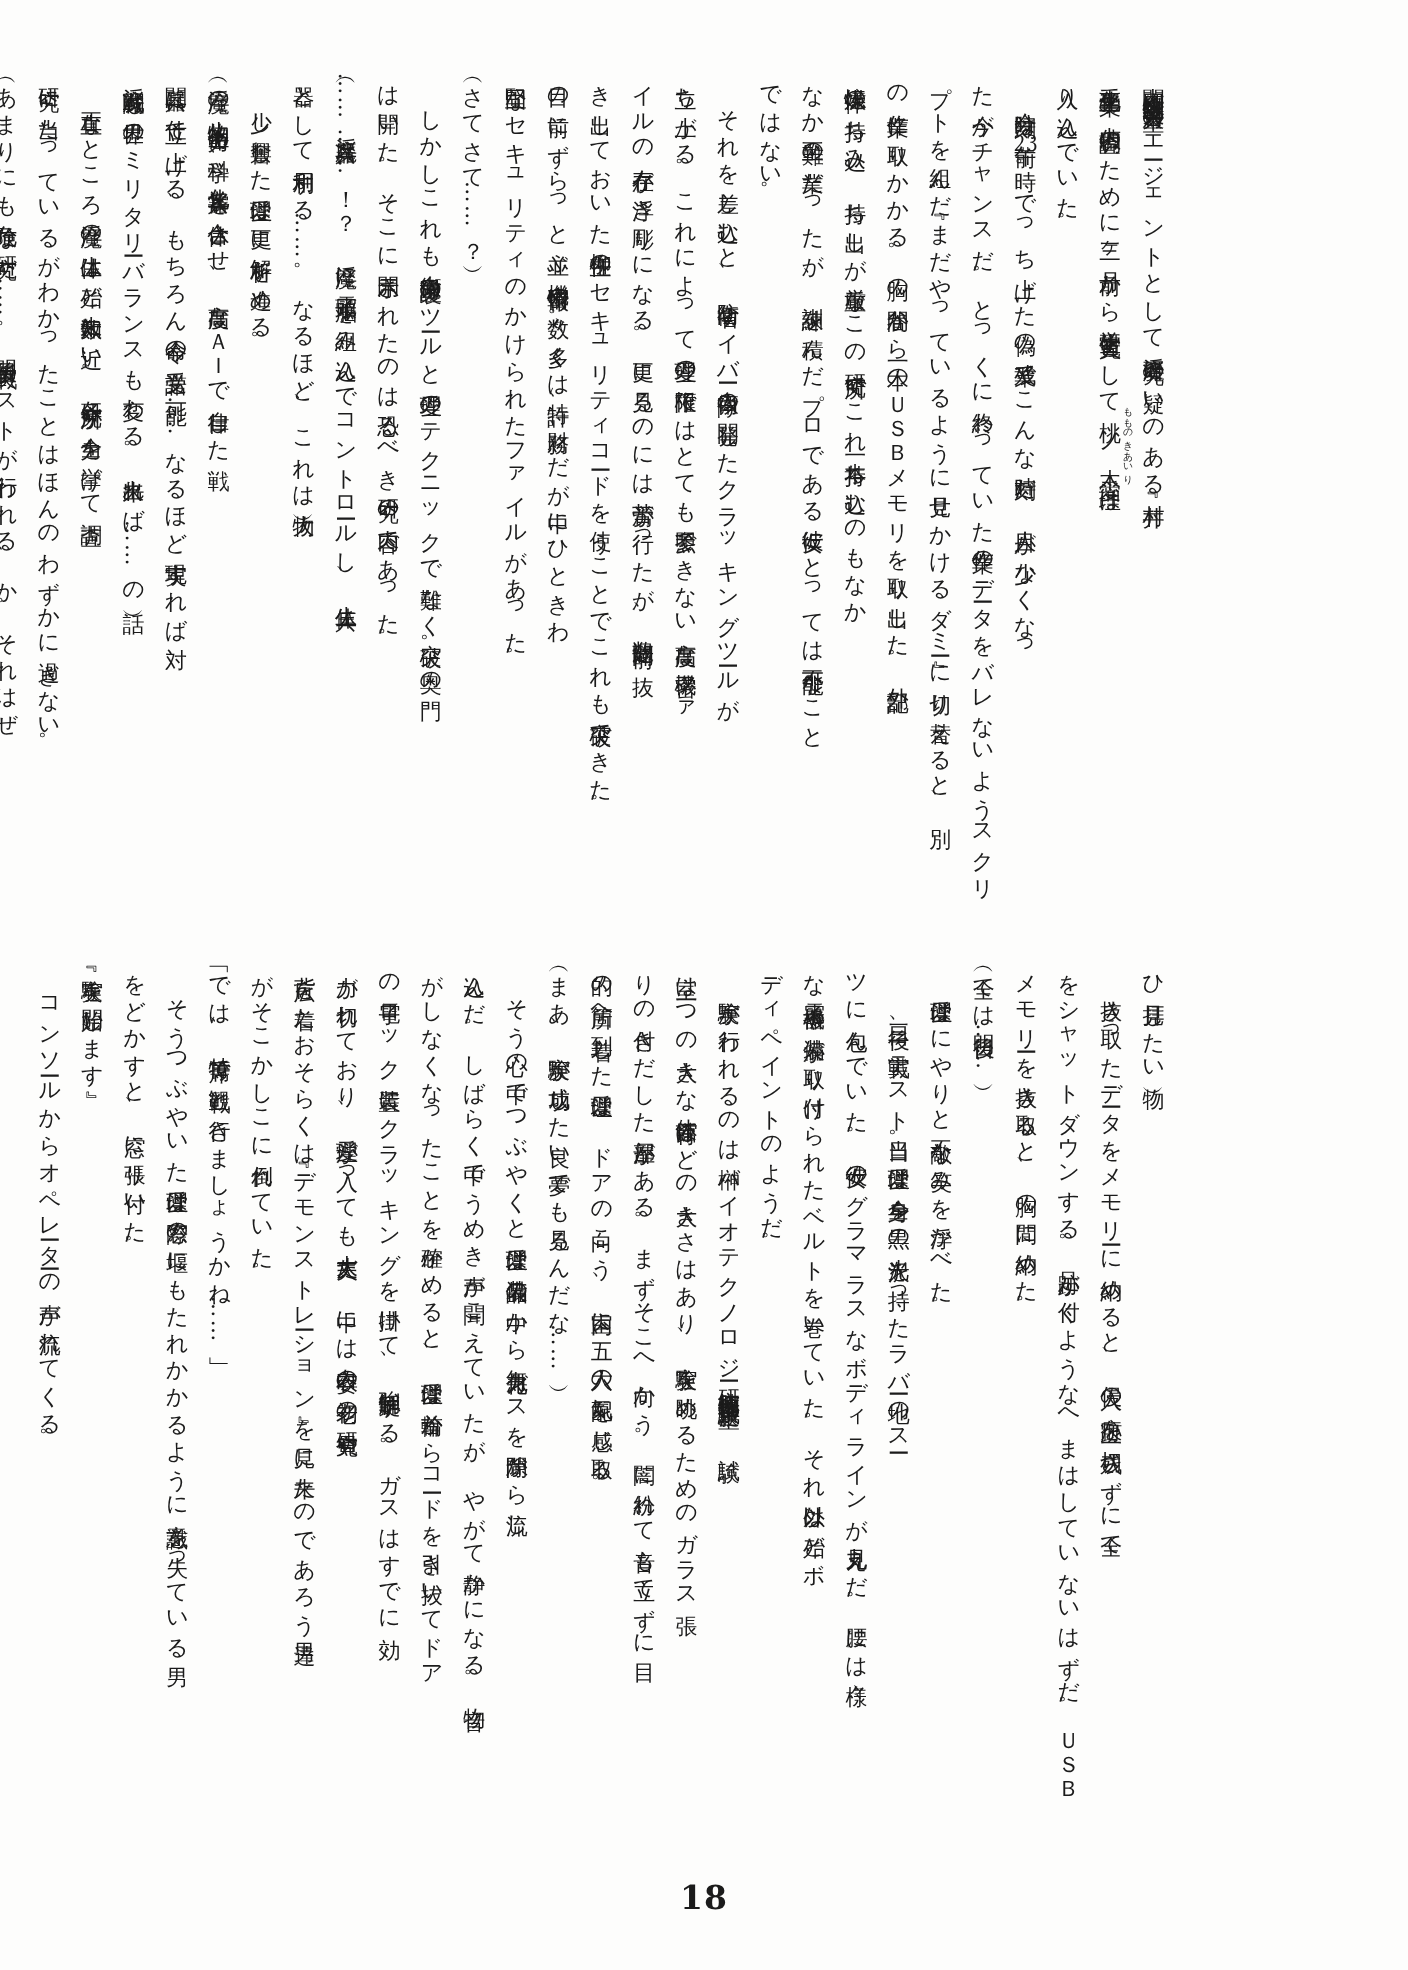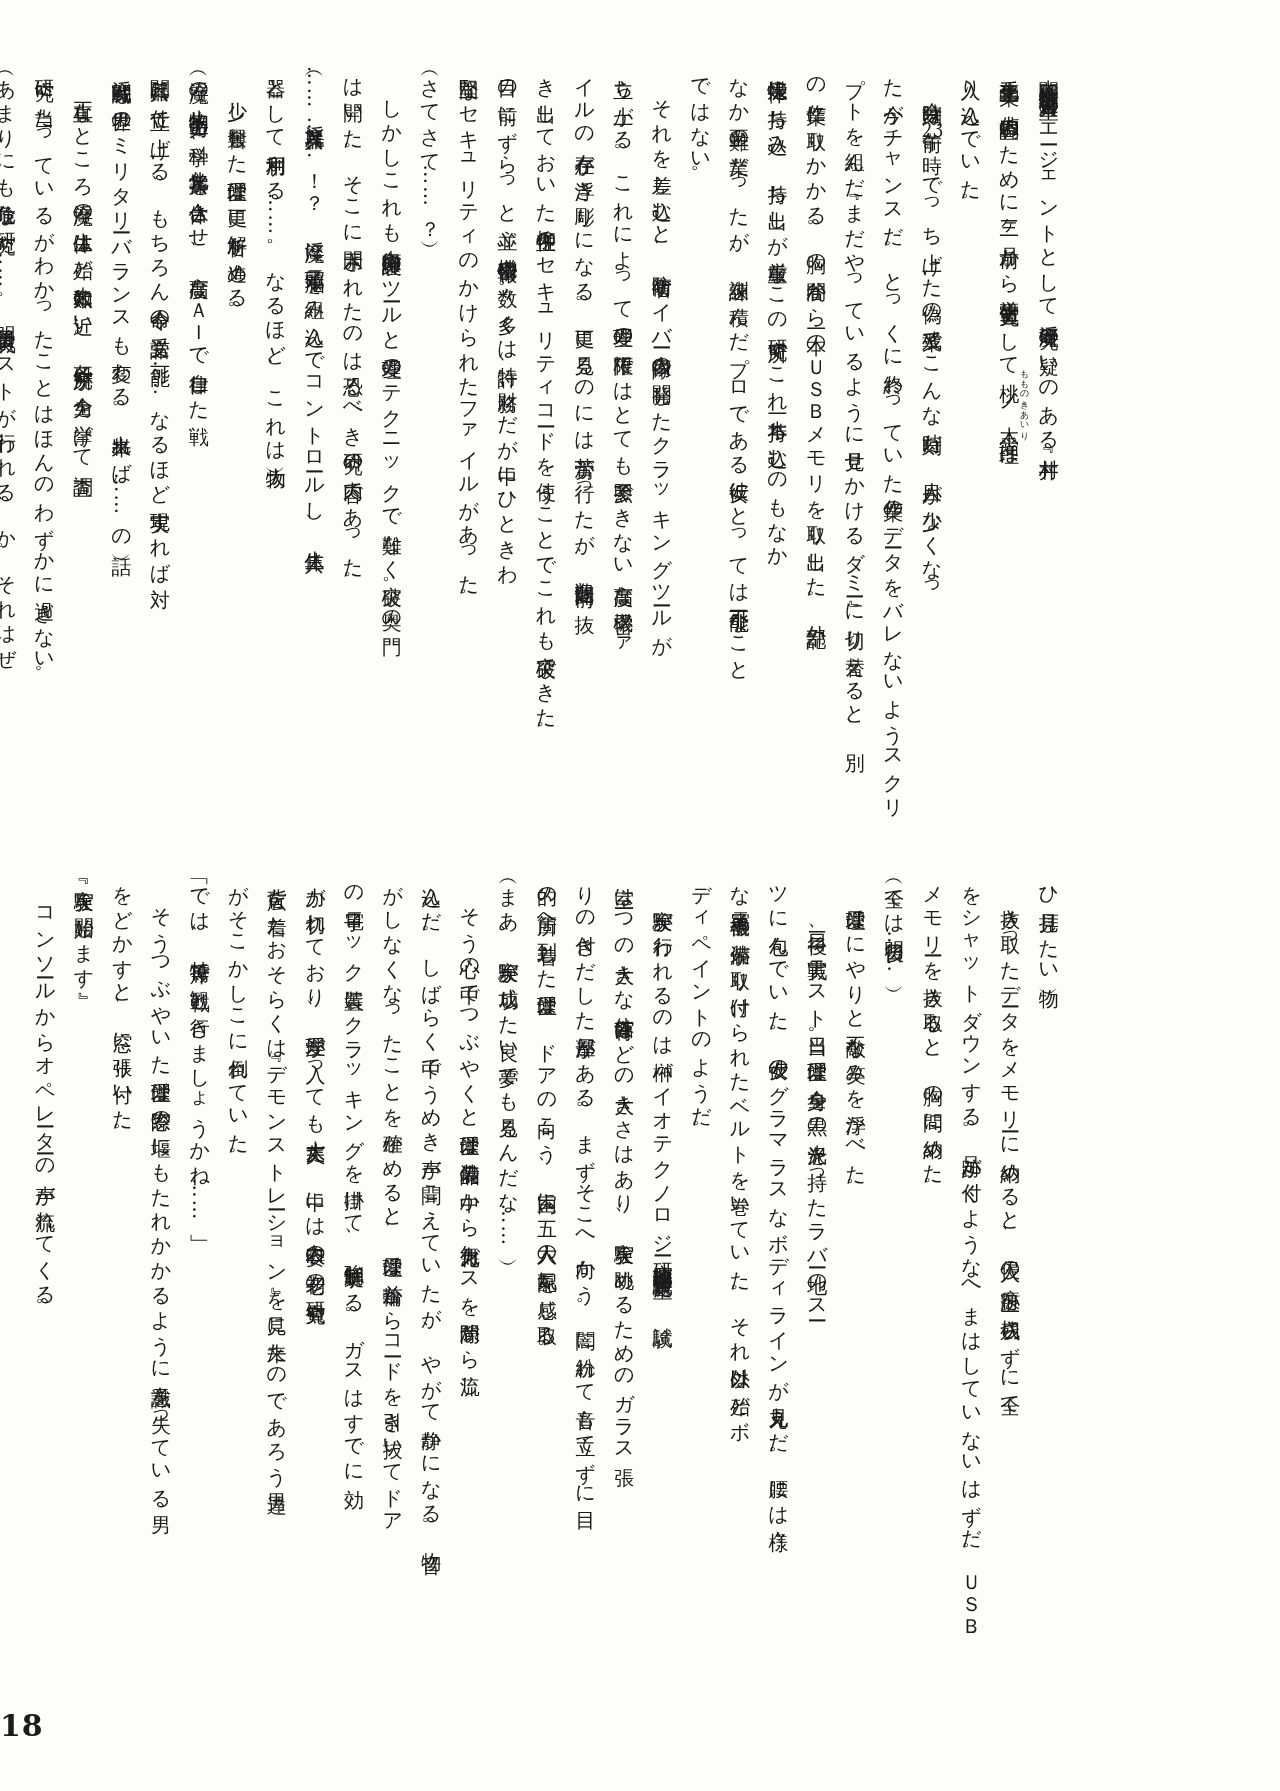--- a/index.html
+++ b/index.html
@@ -50,21 +50,21 @@
   ruby rt {
     font-size: 9px;
     letter-spacing: 0;
     font-family: "DejaVu Serif", "Liberation Serif", serif;
   }
   .page-number {
     position: absolute;
     top: 1708px;
     left: 0;
     width: 100%;
-    text-align: left;
+    text-align: center;
     font-size: 30px;
     font-weight: bold;
     letter-spacing: 1px;
   }
 </style>
 </head>
 <body>
 
 <div class="page">
 

